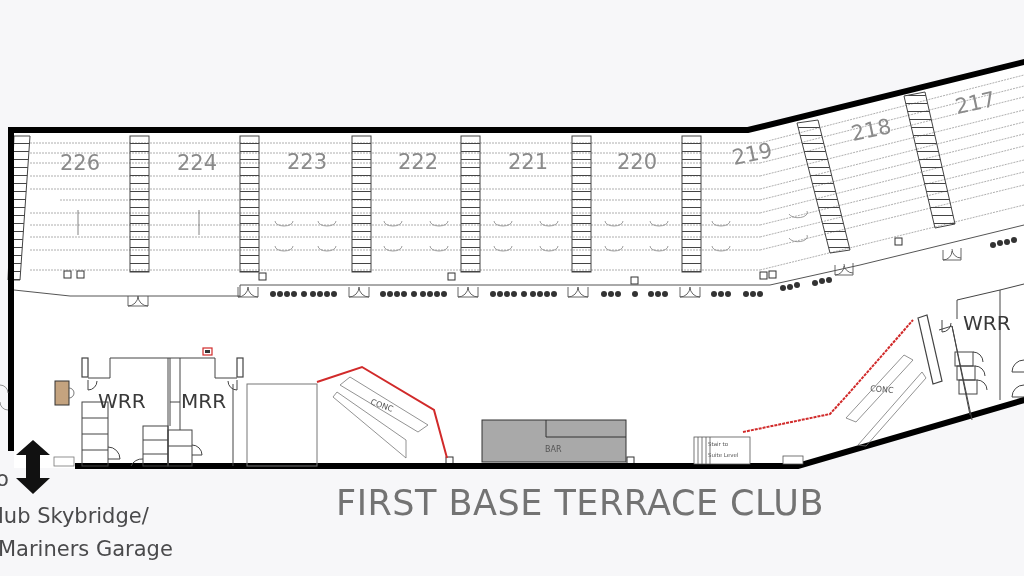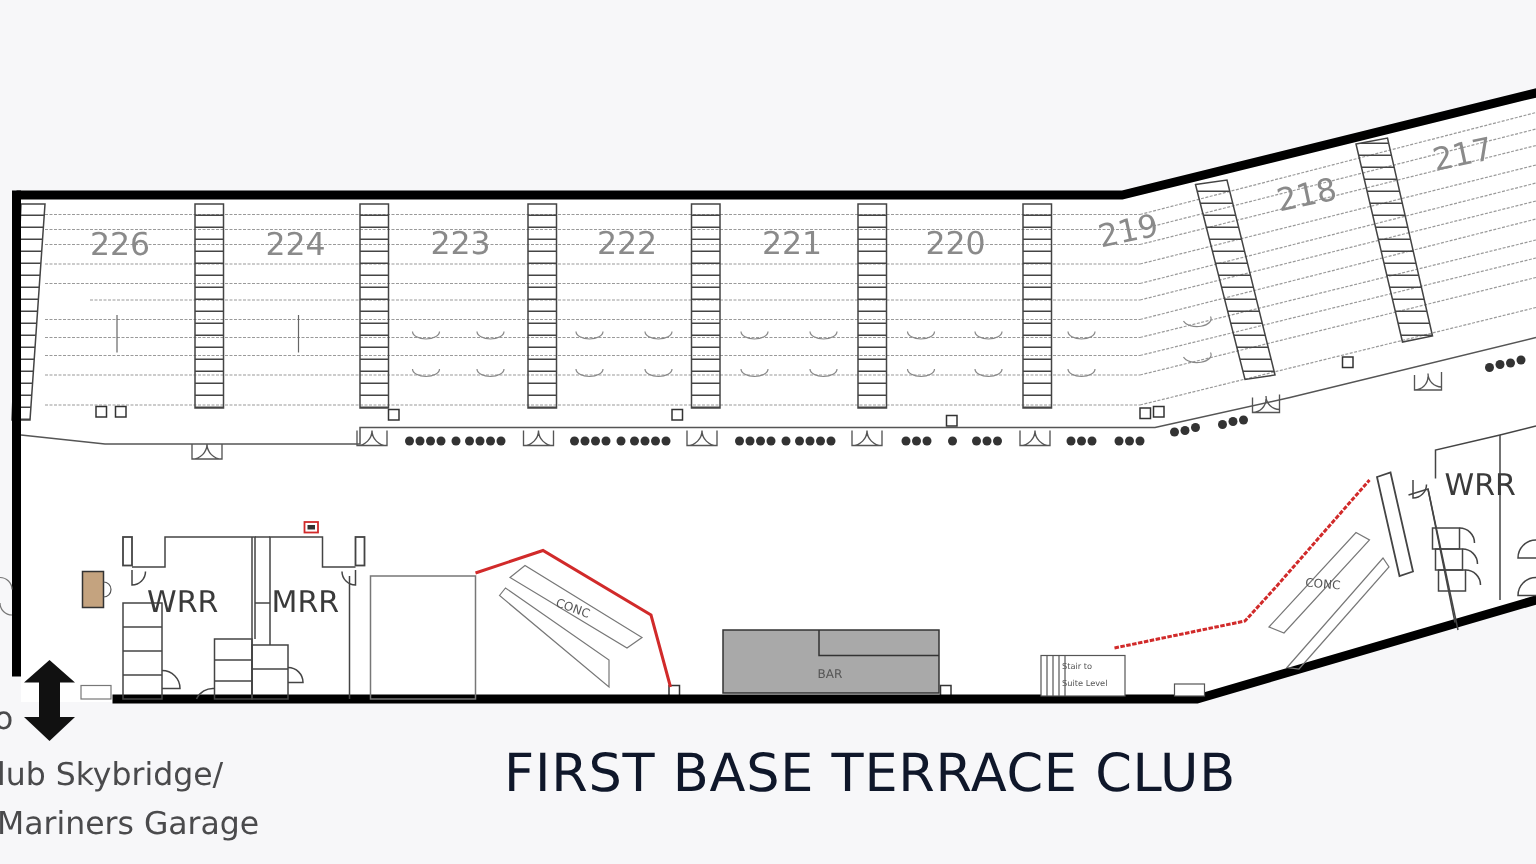--- a/index.html
+++ b/index.html
@@ -8,22 +8,22 @@
     background: #f7f7f9;
     font-family: "DejaVu Sans", "Liberation Sans", sans-serif;
     position: relative;
   }
   #plan { position: absolute; left: 0; top: 0; width: 1024px; height: 576px; }
   .section-label { font-family: "DejaVu Sans", sans-serif; font-size: 21px; fill: #8a8a8a; }
   .room-label { font-family: "DejaVu Sans", sans-serif; font-size: 20px; fill: #3a3a3a; }
   .small-label { font-family: "DejaVu Sans", sans-serif; font-size: 8px; fill: #555; }
   .tiny-label { font-family: "DejaVu Sans", sans-serif; font-size: 5.5px; fill: #555; }
   .title {
-    position: absolute; left: 336px; top: 496px;
-    font-family: "DejaVu Sans", sans-serif; font-size: 35px; color: #0f172a;
+    position: absolute; left: 336px; top: 483px;
+    font-family: "DejaVu Sans", sans-serif; font-size: 35px; color: #737373;
     letter-spacing: 0.5px; white-space: nowrap;
   }
   .skybridge {
     position: absolute; left: -2px; top: 500px;
     font-family: "DejaVu Sans", sans-serif; font-size: 21px; color: #4a4a4c;
     line-height: 33px; white-space: nowrap;
   }
   .skybridge-top {
     position: absolute; left: -4px; top: 467px;
     font-family: "DejaVu Sans", sans-serif; font-size: 21px; color: #4a4a4c;

